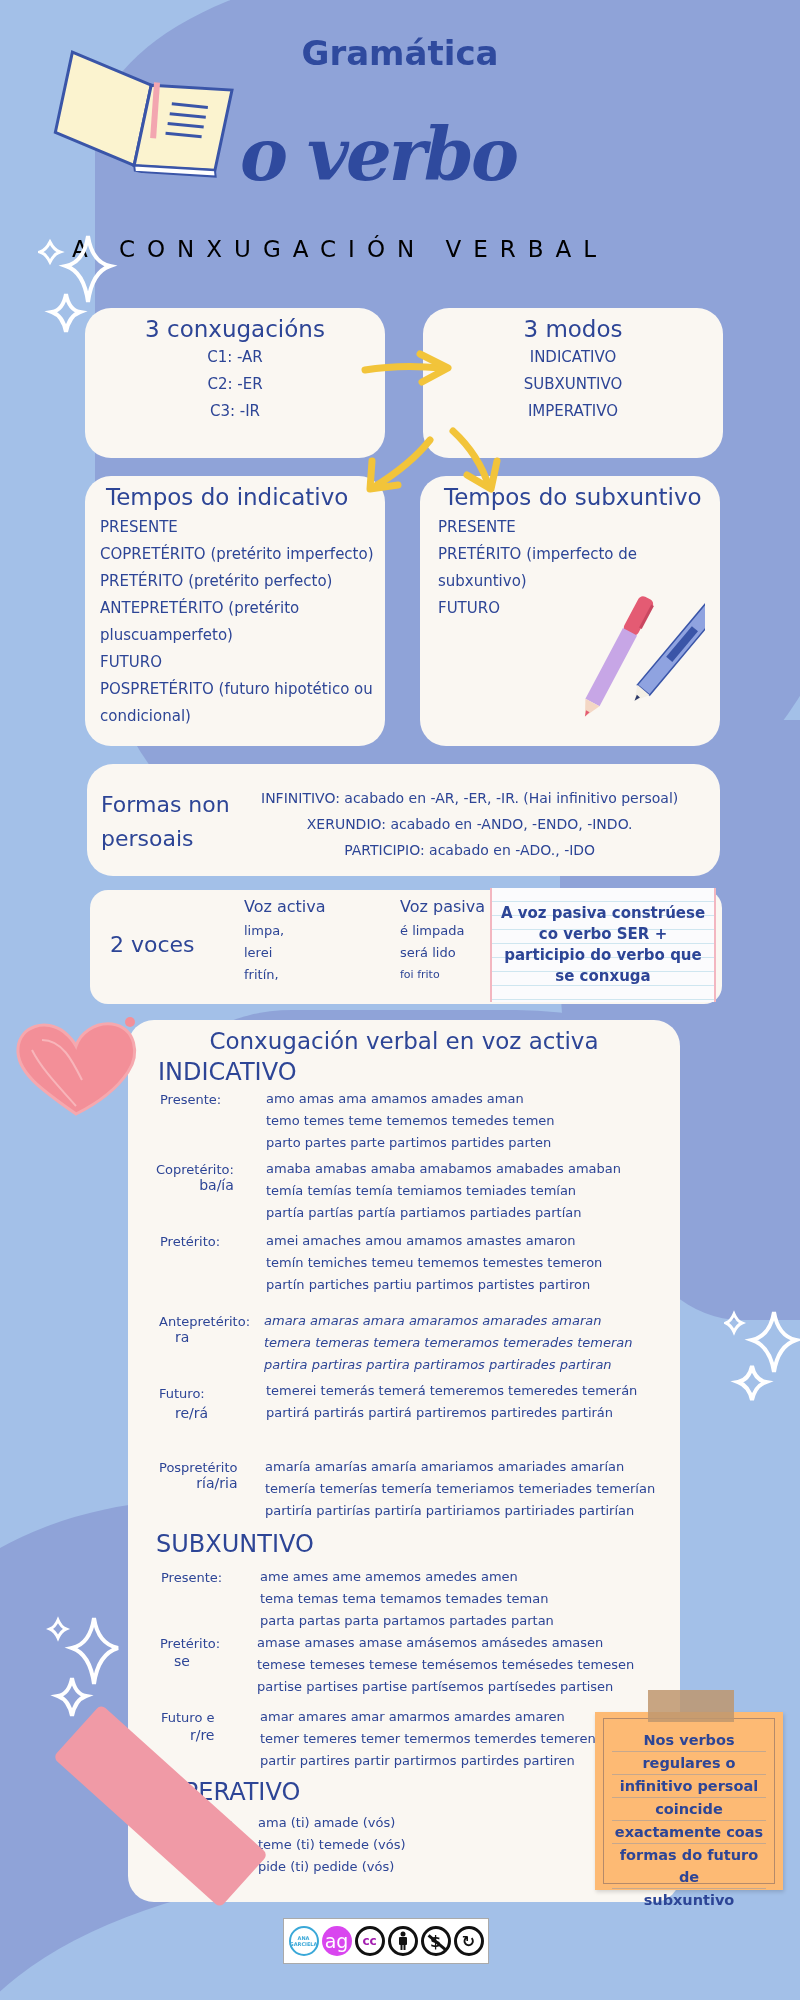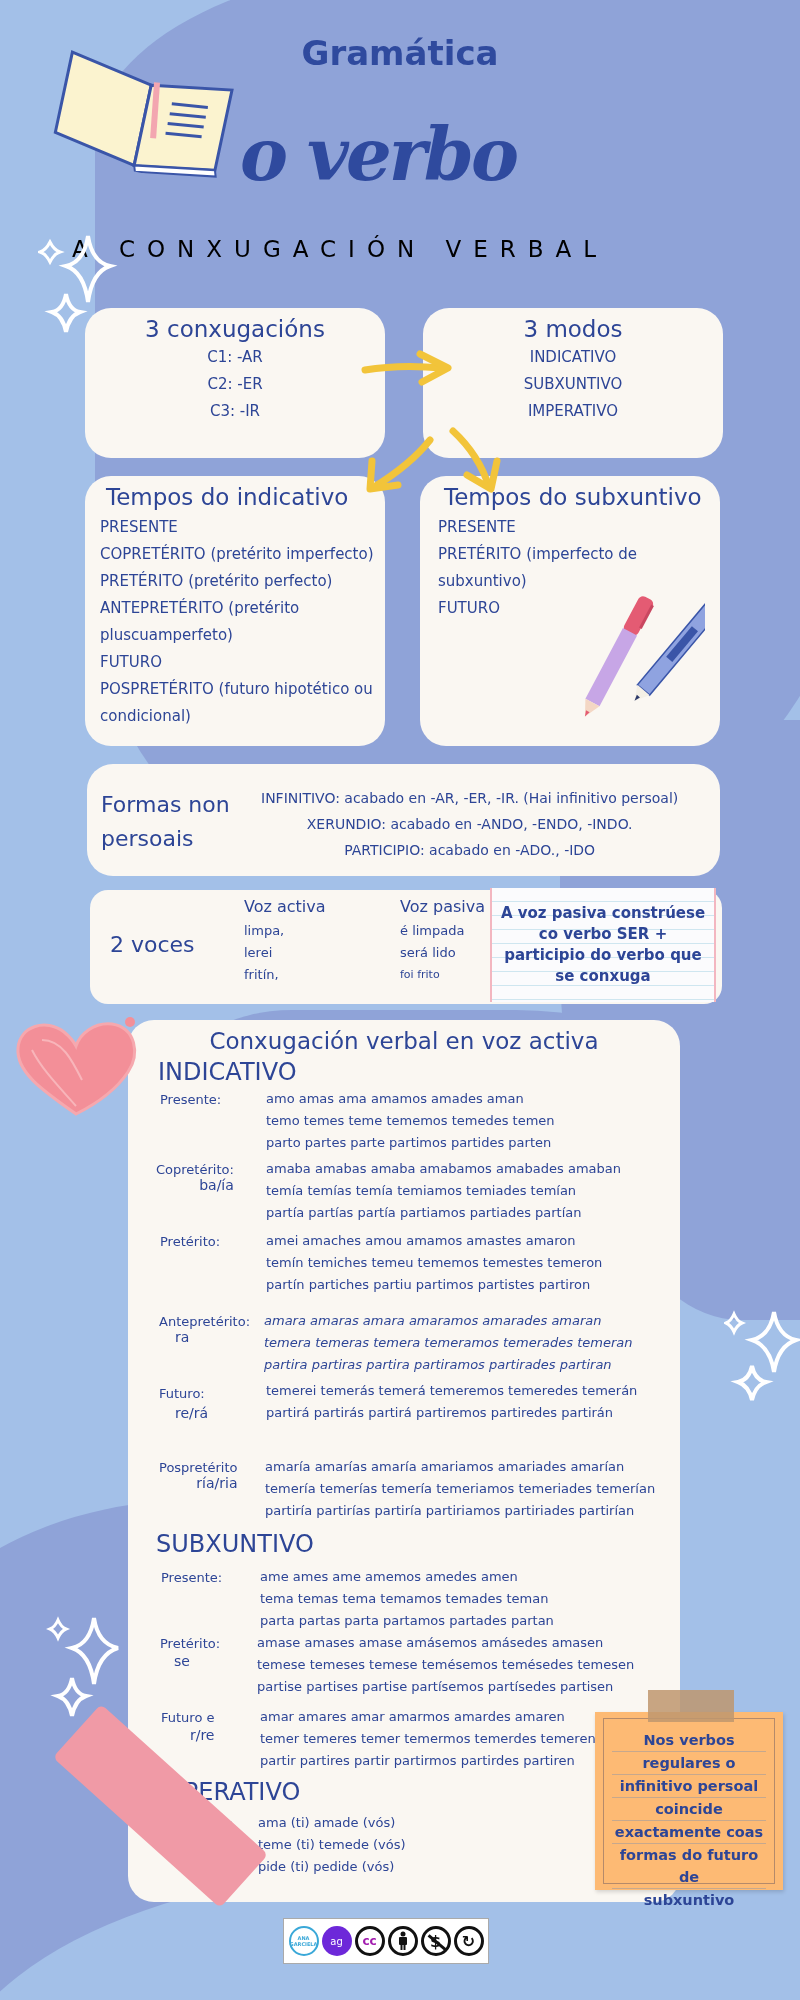--- a/index.html
+++ b/index.html
@@ -352,21 +352,21 @@
     <span>infinitivo persoal</span>
     <span>coincide</span>
     <span>exactamente coas</span>
     <span>formas do futuro de</span>
     <span style="border-bottom:none;">subxuntivo</span>
   </div>
 </div>
 
 <div class="license">
   <div class="lic-icon" style="border:2px solid #3aa8d8;color:#3aa8d8;font-size:5px;line-height:6px;text-align:center;">ANA GARCIELA</div>
-  <div class="lic-icon" style="background:#6d28d9;color:#fff;font-size:10px;font-weight:normal;">ag</div>
+  <div class="lic-icon" style="background:#d946ef;color:#fff;font-size:19px;font-weight:normal;">ag</div>
   <div class="lic-icon" style="border:3px solid #111;color:#a21caf;text-align:right;">cc</div>
   <div class="lic-icon" style="border:3px solid #111;">
     <svg width="14" height="20" viewBox="0 0 14 20">
         <circle cx="7" cy="3" r="2.5" fill="#111"></circle>
         <rect x="3" y="6" width="8" height="8" rx="1" fill="#111"></rect>
         <rect x="4.5" y="13" width="2" height="6" fill="#111"></rect>
         <rect x="7.5" y="13" width="2" height="6" fill="#111"></rect>
       </svg>
   </div>
   <div class="lic-icon" style="border:3px solid #111;font-size:16px;color:#111;position:relative;">

